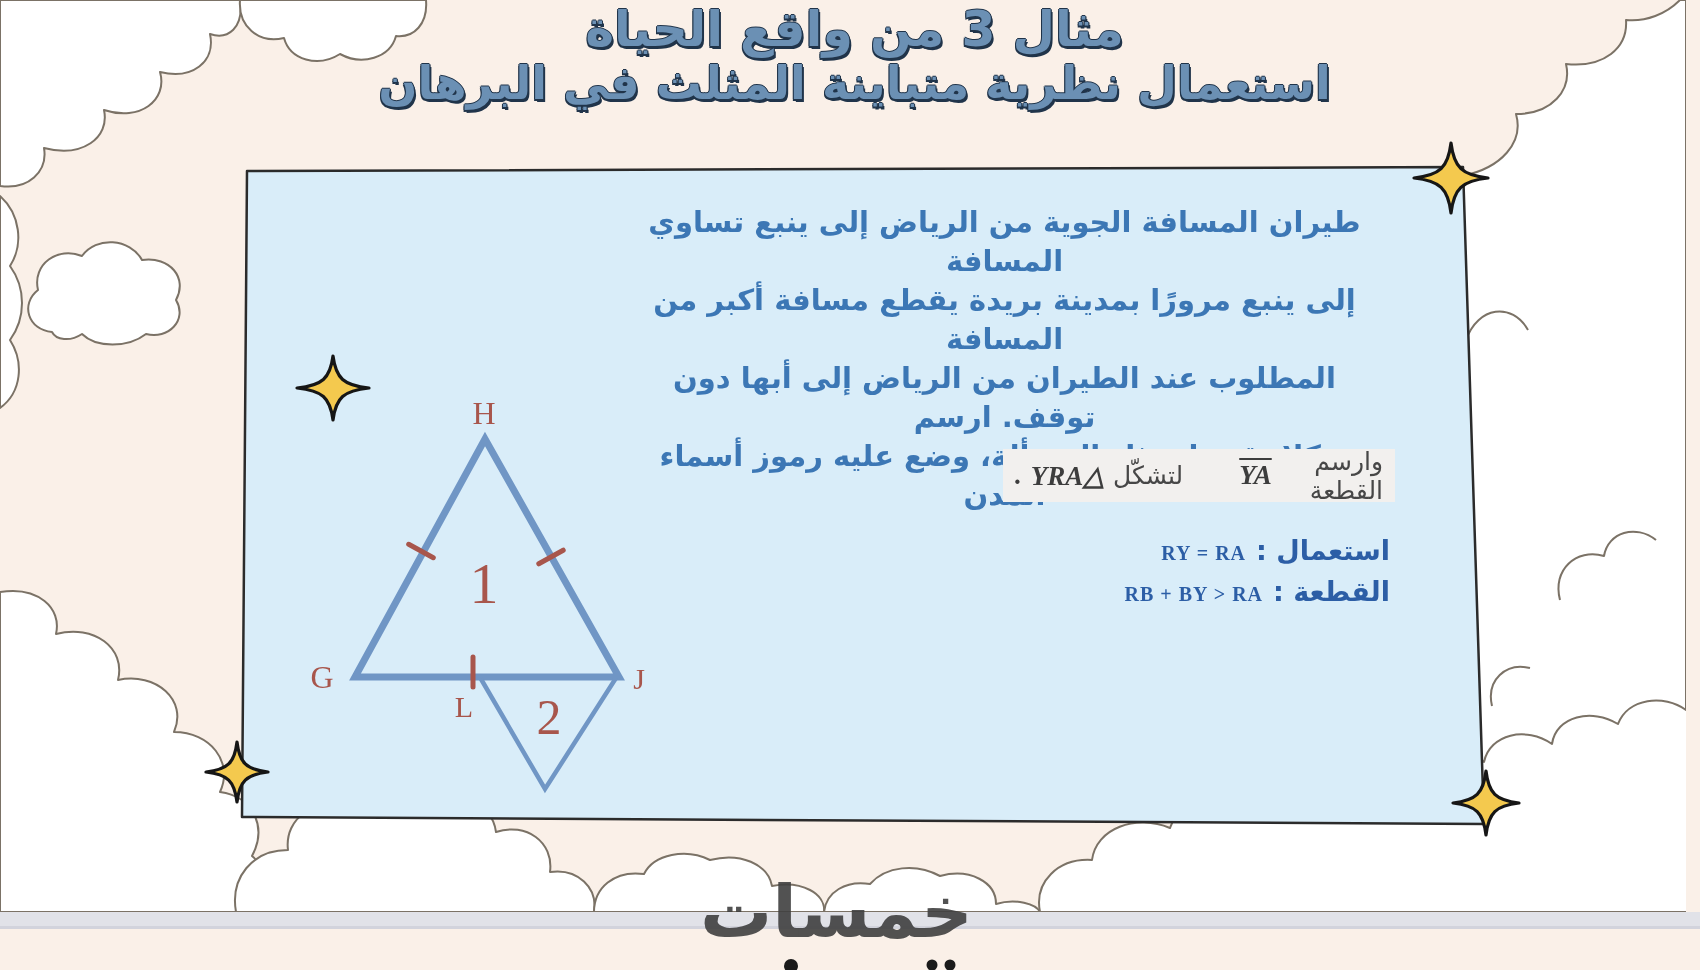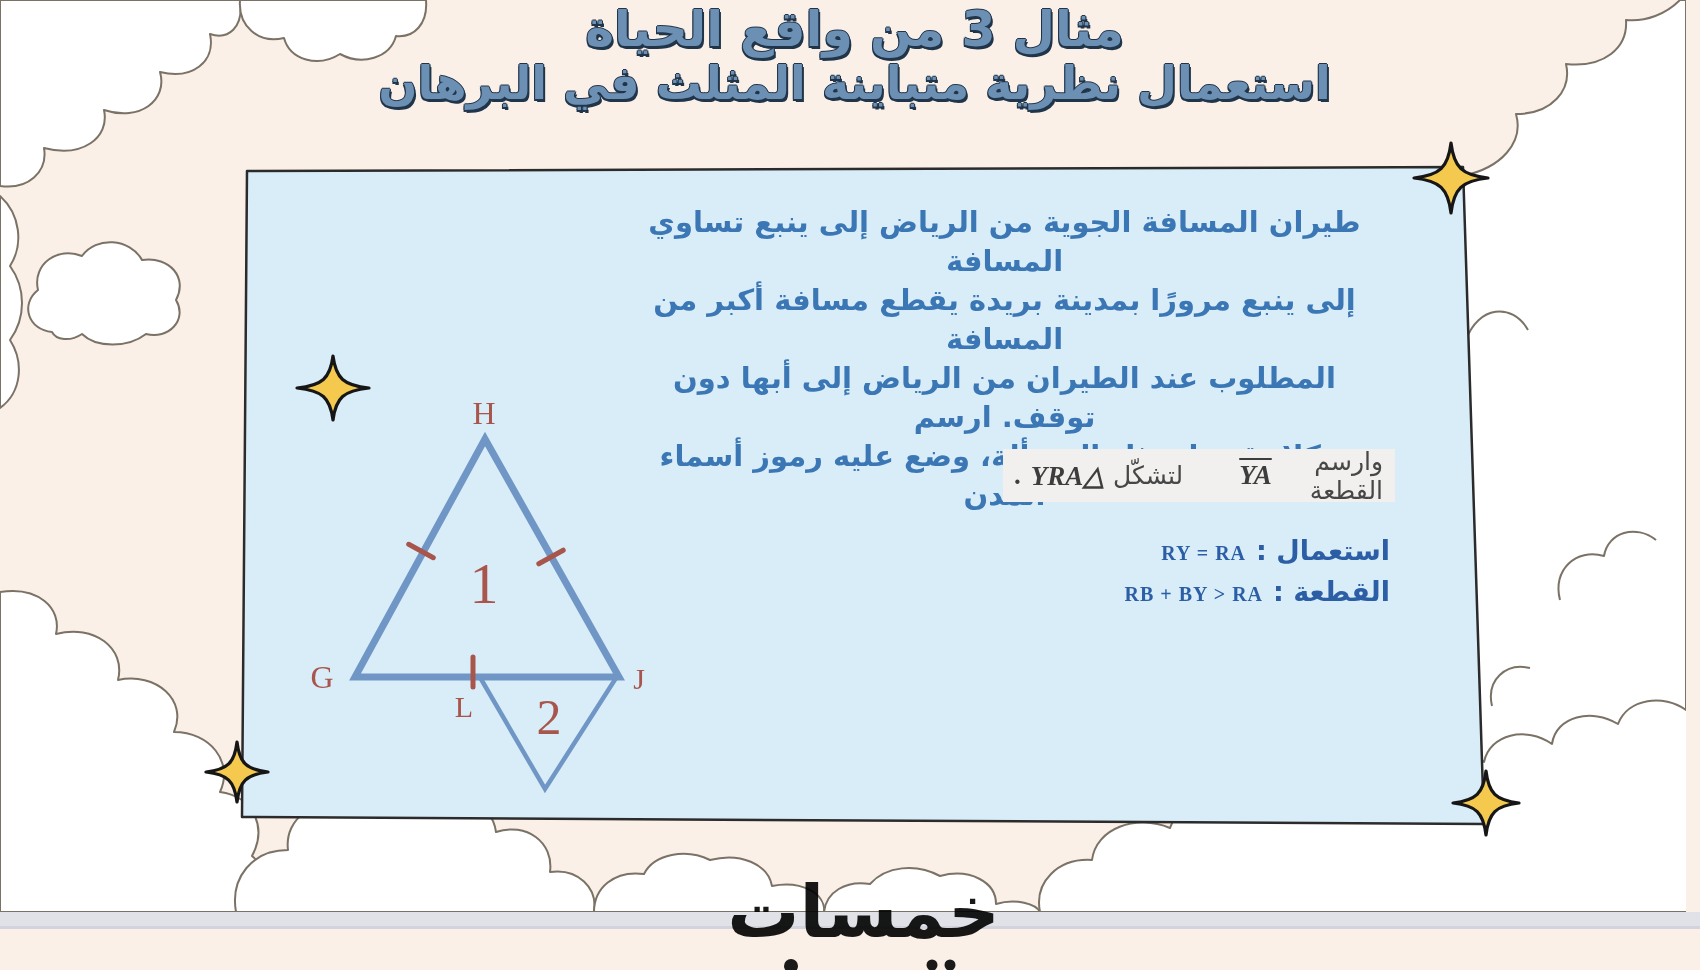--- a/index.html
+++ b/index.html
@@ -53,22 +53,22 @@
   .statement .lat {
     font-family:"Liberation Serif", serif; font-weight:bold;
     font-size:20px; letter-spacing:1px; direction:ltr;
   }
   .given    { top:535px; }
   .required { top:576px; }
 
   
   .watermark {
     position:absolute; top:870px; left:700px; width:300px;
-    text-align:right; font-weight:bold; font-size:72px;
-    color:#000000; opacity:0.9; z-index:6;
+    text-align:left; font-weight:bold; font-size:72px;
+    color:#404040; opacity:0.9; z-index:6;
   }
 </style>
 </head>
 <body>
 
 <div class="stage">
 
   <svg class="bg-svg" viewBox="0 0 1700 970">
 
     <g fill="#ffffff" stroke="#7b7266" stroke-width="2" stroke-linejoin="round">

